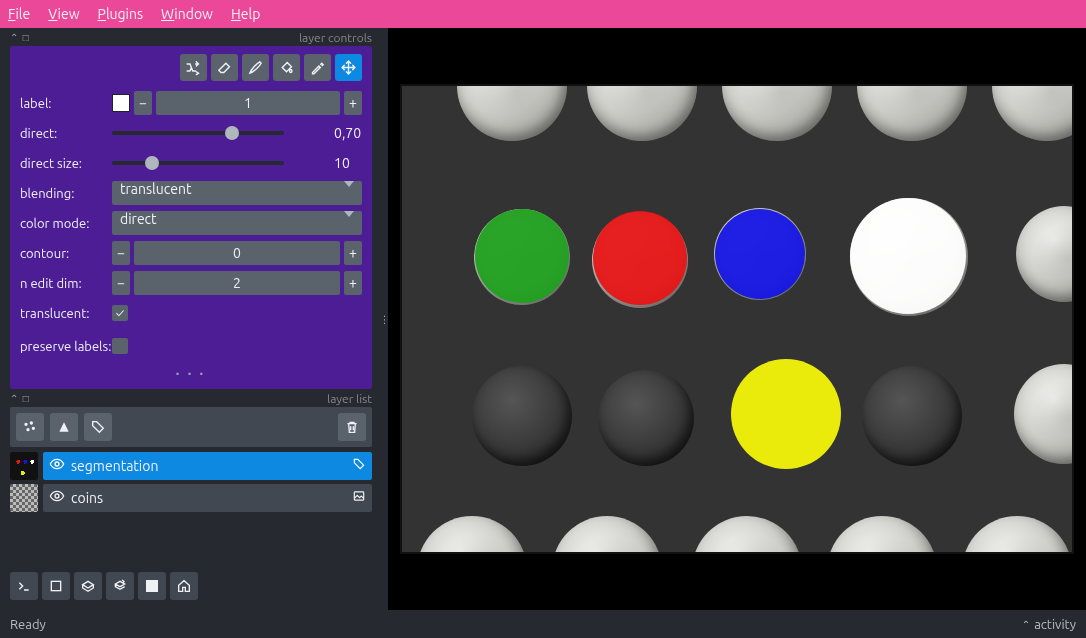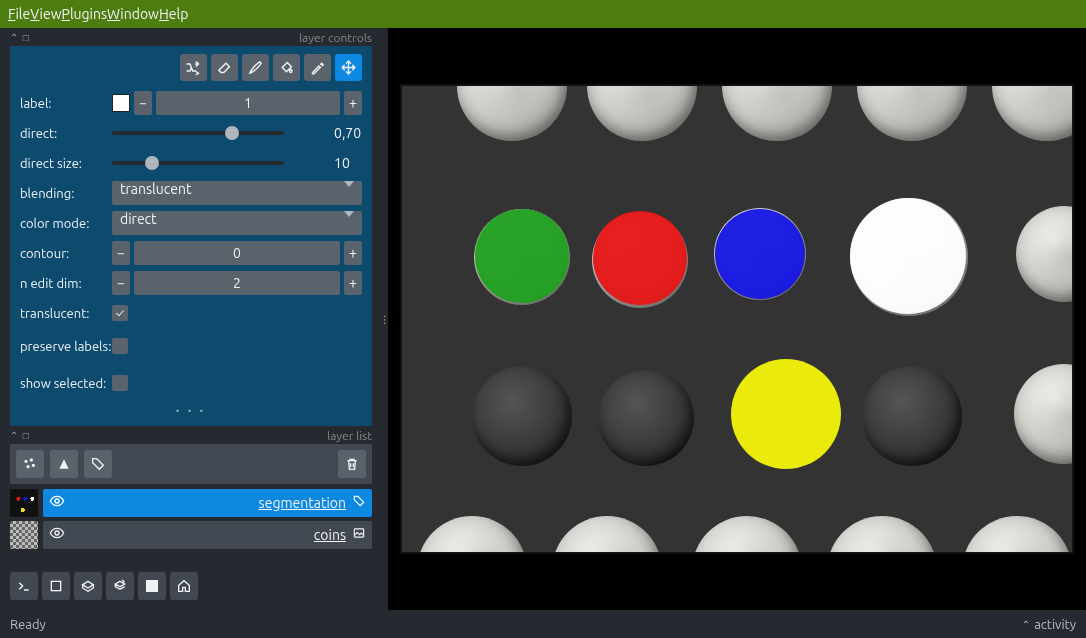--- a/index.html
+++ b/index.html
@@ -1,36 +1,36 @@
 <!DOCTYPE html>
 <html><head>
 <meta charset="utf-8">
 <style>
   html,body{margin:0;padding:0;width:1086px;height:638px;background:#262930;color:#f0f1f5;
             font-family:-apple-system,"Segoe UI",Ubuntu,Cantarell,sans-serif;font-size:14px;overflow:hidden;}
   *{box-sizing:border-box;}
 
   
-  .menubar{height:28px;display:flex;align-items:center;padding:0 8px;gap:0;background:#4d7c0f;}
+  .menubar{height:28px;display:flex;align-items:center;padding:0 8px;gap:18px;background:#ec4899;}
   .menuitem{cursor:pointer;}
   .menuitem u{text-decoration:underline;}
 
   
   .main{display:flex;height:582px;}
   .left{width:382px;display:flex;flex-direction:column;background:#262930;}
   .divider{width:6px;background:#262930;display:flex;align-items:center;justify-content:center;color:#aaa;font-size:10px;letter-spacing:1px;}
   .right{flex:1;background:#000;display:flex;align-items:center;justify-content:center;}
 
   
   .panel-strip{height:18px;display:flex;align-items:center;padding:0 10px;color:#888;font-size:12px;}
   .panel-strip .spacer{flex:1;}
   .panel-strip .micro{font-size:10px;letter-spacing:1px;color:#9aa;}
 
   
-  .controls{background:#0c4a6e;margin:0 10px;padding:8px 10px;border-radius:2px;}
+  .controls{background:#4c1d95;margin:0 10px;padding:8px 10px;border-radius:2px;}
   .toolrow{display:flex;justify-content:flex-end;gap:4px;margin-bottom:8px;}
   .tbtn{width:27px;height:27px;background:#5a626c;border-radius:3px;display:flex;align-items:center;
         justify-content:center;cursor:pointer;}
   .tbtn.active{background:#0d89e2;}
   .tbtn svg{width:17px;height:17px;fill:none;stroke:#f0f1f5;stroke-width:2;}
 
   .row{display:flex;align-items:center;height:27px;margin-bottom:3px;}
   .lbl{width:92px;color:#f0f1f5;font-size:13px;}
   .ctrl{flex:1;display:flex;align-items:center;gap:4px;}
   .swatch{width:18px;height:18px;background:#fff;border:1px solid #222;}
@@ -57,21 +57,21 @@
   .layerrow{display:flex;align-items:center;height:29px;margin-bottom:3px;gap:5px;}
   .thumb{width:28px;height:28px;border-radius:2px;}
   .thumb.seg{background:#111;background-image:radial-gradient(circle at 30% 35%,#e51515 2px,transparent 2px),
              radial-gradient(circle at 55% 35%,#1515e5 2px,transparent 2px),
              radial-gradient(circle at 80% 35%,#fff 2px,transparent 2px),
              radial-gradient(circle at 45% 75%,#e5e515 2px,transparent 2px);}
   .thumb.coins{background:repeating-conic-gradient(#bbb 0 90deg,#666 90deg 180deg);background-size:6px 6px;}
   .layerbody{flex:1;height:28px;border-radius:2px;display:flex;align-items:center;padding:0 6px;gap:6px;cursor:pointer;}
   .layerbody.sel{background:#0d89e2;}
   .layerbody.unsel{background:#414851;}
-  .layername{flex:1;text-align:right;text-decoration:underline;}
+  .layername{flex:1;text-align:left;}
   .eye{width:16px;}
 
   
   .footer{display:flex;gap:4px;padding:10px;}
   .fbtn{width:28px;height:28px;background:#414851;border-radius:3px;display:flex;align-items:center;justify-content:center;cursor:pointer;}
   .fbtn svg{width:16px;height:16px;fill:none;stroke:#f0f1f5;stroke-width:2;}
 
   
   .status{height:28px;background:#262930;border-top:0;display:flex;align-items:center;padding:0 10px;color:#b8bbc4;font-size:13px;}
   .status .spacer{flex:1;}
@@ -205,24 +205,20 @@
       <div class="row">
         <div class="lbl">translucent:</div>
         <div class="chk on"></div>
       </div>
 
       <div class="row" style="height:34px">
         <div class="lbl" style="line-height:1.1">preserve labels:</div>
         <div class="chk"></div>
       </div>
 
-      <div class="row" style="height:34px">
-        <div class="lbl" style="line-height:1.1">show selected:</div>
-        <div class="chk"></div>
-      </div>
 
       <div class="dots">• • •</div>
     </div>
 
     <div class="panel-strip">
       <span class="micro">⌃ □</span>
       <span class="spacer"></span>
       <span>layer list</span>
     </div>
 

